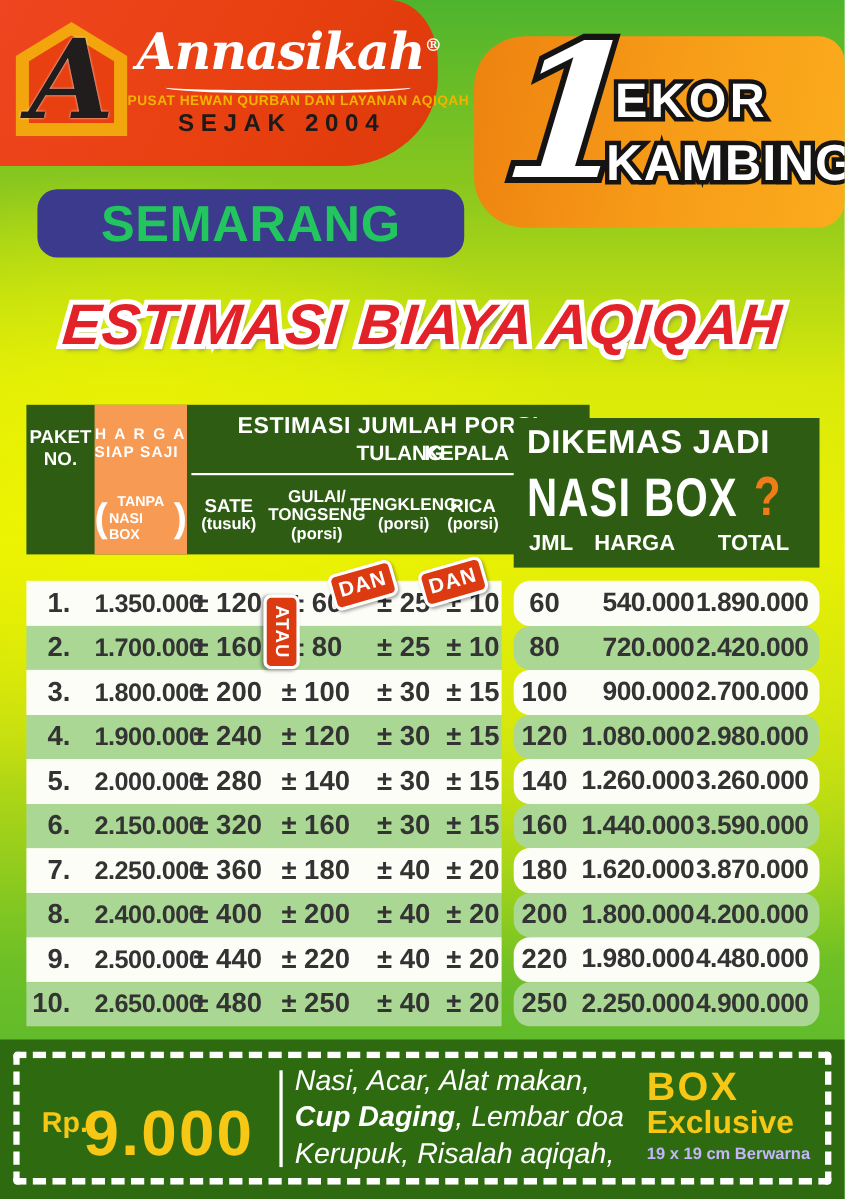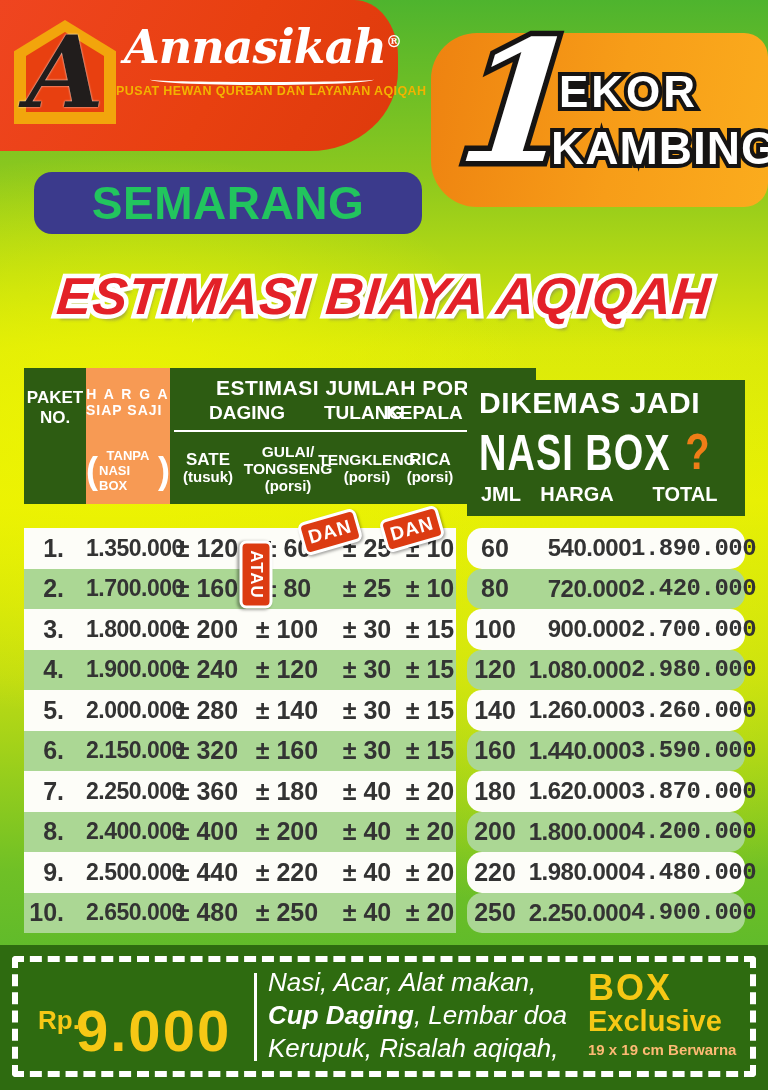--- a/index.html
+++ b/index.html
@@ -104,21 +104,21 @@
   .trow{display:grid;grid-template-columns:62px 84px 74px 86px 74px 52px;height:40.5px;align-items:center;}
   .rrow{display:grid;grid-template-columns:56px 108px 114px;height:40.5px;align-items:center;border-radius:15px;}
   .odd{background:#fdfdf8;}
   .even{background:#abd794;}
   .cell{font-weight:bold;color:#333;white-space:nowrap;}
   .cell-no{text-align:right;padding-right:22px;font-size:25px;}
   .cell-harga{text-align:center;font-size:23px;letter-spacing:-.5px;}
   .cell-pm{text-align:center;font-size:25px;}
   .cell-jml{text-align:center;font-size:25px;}
   .cell-boxharga{text-align:right;font-size:24px;letter-spacing:-.5px;}
-  .cell-total{text-align:right;padding-right:10px;font-size:24px;letter-spacing:-.5px;font-family:Liberation Mono, monospace;}
+  .cell-total{text-align:right;padding-right:10px;font-size:24px;letter-spacing:-.5px;}
   
   .stamp{position:absolute;z-index:3;background:#dc3b12;color:#fff;border:3px solid #fff;
     border-radius:7px;font-weight:bold;display:flex;align-items:center;justify-content:center;
     box-shadow:1px 2px 3px rgba(0,0,0,.35);}
   .stamp-atau{left:222px;top:558px;width:62px;height:27px;transform:rotate(90deg);font-size:17px;letter-spacing:1px;}
   .stamp-dan1{left:300px;top:515px;width:54px;height:28px;transform:rotate(-16deg);font-size:19px;letter-spacing:1px;}
   .stamp-dan2{left:382px;top:512px;width:54px;height:28px;transform:rotate(-16deg);font-size:19px;letter-spacing:1px;}
   
   .coupon{position:absolute;left:0;top:945px;width:768px;height:145px;background:#2e6b10;}
   .coupon-border{position:absolute;left:12px;right:12px;top:11px;bottom:13px;
@@ -126,37 +126,38 @@
   .nb-label{position:absolute;left:30px;top:25px;width:216px;text-align:center;
     font-size:30px;font-weight:bold;color:#fff;white-space:nowrap;}
   .nb-rp{position:absolute;left:38px;top:60px;font-size:26px;font-weight:bold;color:#f6c815;}
   .nb-price{position:absolute;left:76px;top:52px;font-size:58px;font-weight:bold;color:#f6c815;letter-spacing:2px;}
   .coupon-div{position:absolute;left:254px;top:28px;width:3px;height:88px;background:#fff;}
   .contents{position:absolute;left:268px;top:21px;width:322px;color:#fff;
     font-style:italic;font-size:26px;line-height:33px;white-space:nowrap;}
   .contents b{font-weight:bold;}
   .box-l1{position:absolute;left:588px;top:22px;font-size:36px;font-weight:bold;color:#f6c815;letter-spacing:2px;}
   .box-l2{position:absolute;left:588px;top:60px;font-size:29px;font-weight:bold;color:#f6c815;}
-  .box-l3{position:absolute;left:588px;top:96px;font-size:15px;font-weight:bold;color:#fdba74;white-space:nowrap;}
+  .box-l3{position:absolute;left:588px;top:96px;font-size:15px;font-weight:bold;color:#c4b5fd;white-space:nowrap;}
 </style>
 </head>
 <body>
 
 <div class="page">
 
   <div class="red-blob">
     <div class="logo">
       <div class="pent-outer">
         <div class="pent-inner"></div>
       </div>
       <div class="monogram">A</div>
     </div>
     <div class="brand-name"><span>Annasikah</span><span class="reg">®</span></div>
     <div class="brand-swash"></div>
     <div class="brand-tagline">PUSAT HEWAN QURBAN DAN LAYANAN AQIQAH</div>
+    <div class="brand-since">SEJAK 2004</div>
   </div>
 
   <div class="goat-badge">
     <span class="big-one" data-text="1">1</span>
     <span class="ekor-t" data-text="EKOR">EKOR</span>
     <span class="kambing-t" data-text="KAMBING">KAMBING</span>
   </div>
 
   <div class="city-box">
     <span>SEMARANG</span>
@@ -175,21 +176,20 @@
       <div class="paren-row">
         <span class="paren">(</span>
         <span class="tanpa">
           <span>TANPA</span>
           <span>NASI BOX</span>
         </span>
         <span class="paren">)</span>
       </div>
     </div>
     <div class="est-title">ESTIMASI JUMLAH PORSI</div>
-    <div class="grp daging">DAGING</div>
     <div class="grp tulang">TULANG</div>
     <div class="grp kepala">KEPALA</div>
     <div class="est-line"></div>
     <div class="sub sate">
       <span class="nm">SATE</span>
       <span class="un">(tusuk)</span>
     </div>
     <div class="sub gulai">
       <span class="nm2">GULAI/</span>
       <span class="nm2">TONGSENG</span>

